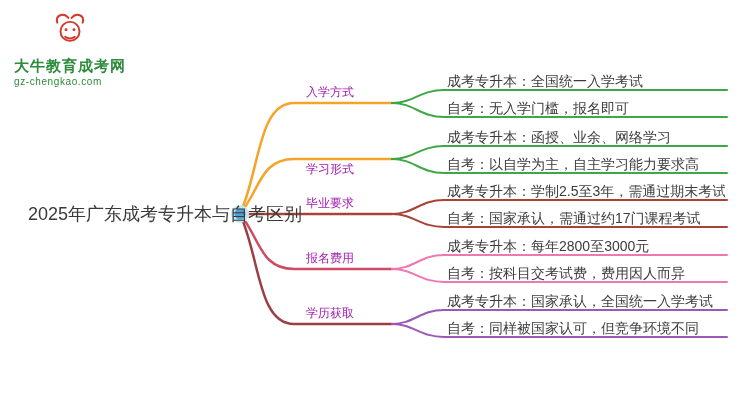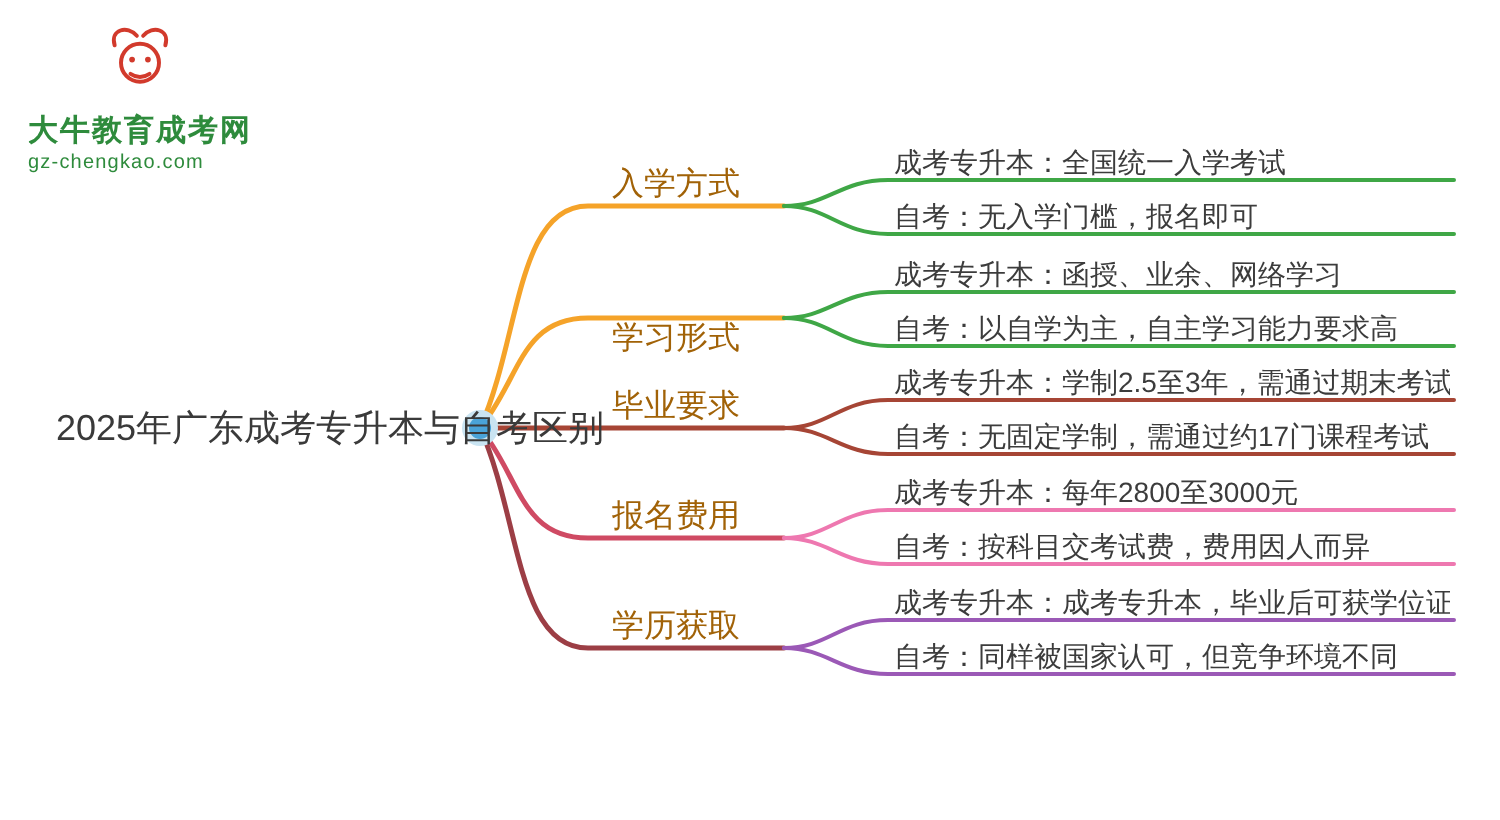--- a/index.html
+++ b/index.html
@@ -18,21 +18,21 @@
 
   
   .root-title{
     position:absolute;left:28px;top:206px;height:16px;line-height:16px;
     font-size:18px;color:#3a3a3a;white-space:nowrap;cursor:pointer;
   }
 
   
   .branch-label{
     position:absolute;left:296px;width:92px;height:17px;line-height:17px;
-    padding-left:10px;font-size:16px;color:#a16207;white-space:nowrap;cursor:pointer;
+    padding-left:10px;font-size:12px;color:#a21caf;white-space:nowrap;cursor:pointer;
   }
 
   
   .child-text{
     position:absolute;left:447px;width:278px;height:15px;line-height:15px;
     font-size:14px;color:#3c3c3c;white-space:nowrap;overflow:hidden;cursor:pointer;
   }
 </style>
 </head>
 <body>
@@ -90,19 +90,19 @@
   <div class="branch-label" style="top:140px;margin-top:21px;">学习形式</div>
   <div class="branch-label" style="top:195px;">毕业要求</div>
   <div class="branch-label" style="top:250px;">报名费用</div>
   <div class="branch-label" style="top:305px;">学历获取</div>
 
   <div class="child-text" style="top:74px;">成考专升本：全国统一入学考试</div>
   <div class="child-text" style="top:101px;">自考：无入学门槛，报名即可</div>
   <div class="child-text" style="top:130px;">成考专升本：函授、业余、网络学习</div>
   <div class="child-text" style="top:157px;">自考：以自学为主，自主学习能力要求高</div>
   <div class="child-text" style="top:184px;">成考专升本：学制2.5至3年，需通过期末考试</div>
-  <div class="child-text" style="top:211px;">自考：无固定学制，需通过约17门课程考试</div>
+  <div class="child-text" style="top:211px;">自考：国家承认，需通过约17门课程考试</div>
   <div class="child-text" style="top:239px;">成考专升本：每年2800至3000元</div>
   <div class="child-text" style="top:266px;">自考：按科目交考试费，费用因人而异</div>
-  <div class="child-text" style="top:294px;">成考专升本：成考专升本，毕业后可获学位证</div>
+  <div class="child-text" style="top:294px;">成考专升本：国家承认，全国统一入学考试</div>
   <div class="child-text" style="top:321px;">自考：同样被国家认可，但竞争环境不同</div>
 
 </div>
 
 </body></html>

